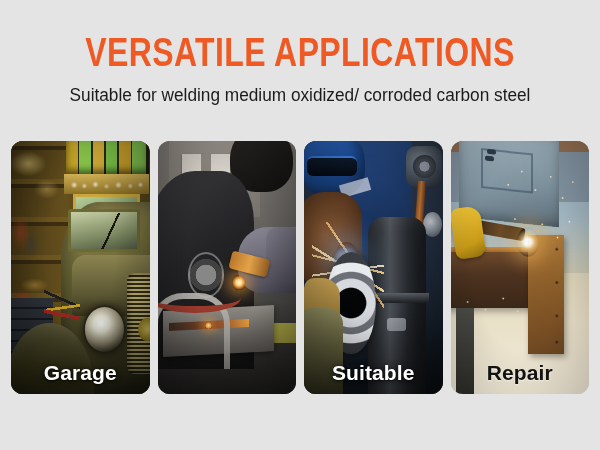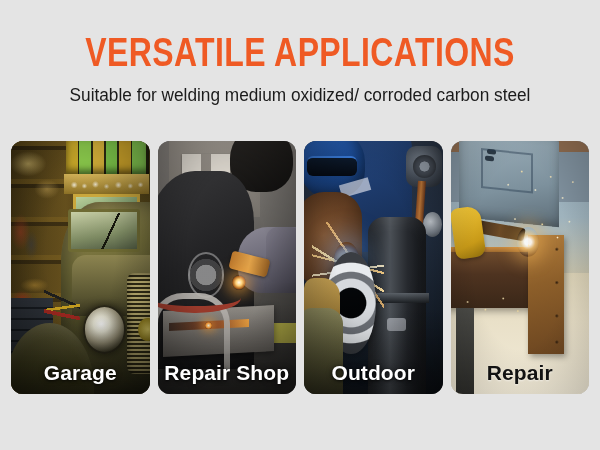--- a/index.html
+++ b/index.html
@@ -567,21 +567,20 @@
         <div class="p2-torch"></div>
         <div class="p2-yellow"></div>
         <div class="p2-plate"></div>
         <div class="p2-cutline"></div>
         <div class="p2-flame"></div>
         <div class="p2-spark"></div>
         <div class="p2-rail"></div>
         <div class="p2-hose"></div>
         <div class="p2-vignette"></div>
       </div>
-      <div class="label light">Repair Shop</div>
     </div>
 
     <div class="panel">
       <div class="art">
         <div class="p3-bg"></div>
         <div class="p3-suit"></div>
         <div class="p3-helmet"></div>
         <div class="p3-visor"></div>
         <div class="p3-stripe"></div>
         <div class="p3-valve"></div>
@@ -591,21 +590,21 @@
         <div class="p3-pipeband"></div>
         <div class="p3-pipemark"></div>
         <div class="p3-brown"></div>
         <div class="p3-sparks"></div>
         <div class="p3-arc"></div>
         <div class="p3-disc"></div>
         <div class="p3-glove"></div>
         <div class="p3-apron"></div>
         <div class="p3-vignette"></div>
       </div>
-      <div class="label light">Outdoor</div>
+      <div class="label light">Suitable</div>
     </div>
 
     <div class="panel">
       <div class="art">
         <div class="p4-bg"></div>
         <div class="p4-sky"></div>
         <div class="p4-structure">
             <span class="p4-bolt1"></span>
             <span class="p4-bolt2"></span>
           </div>

